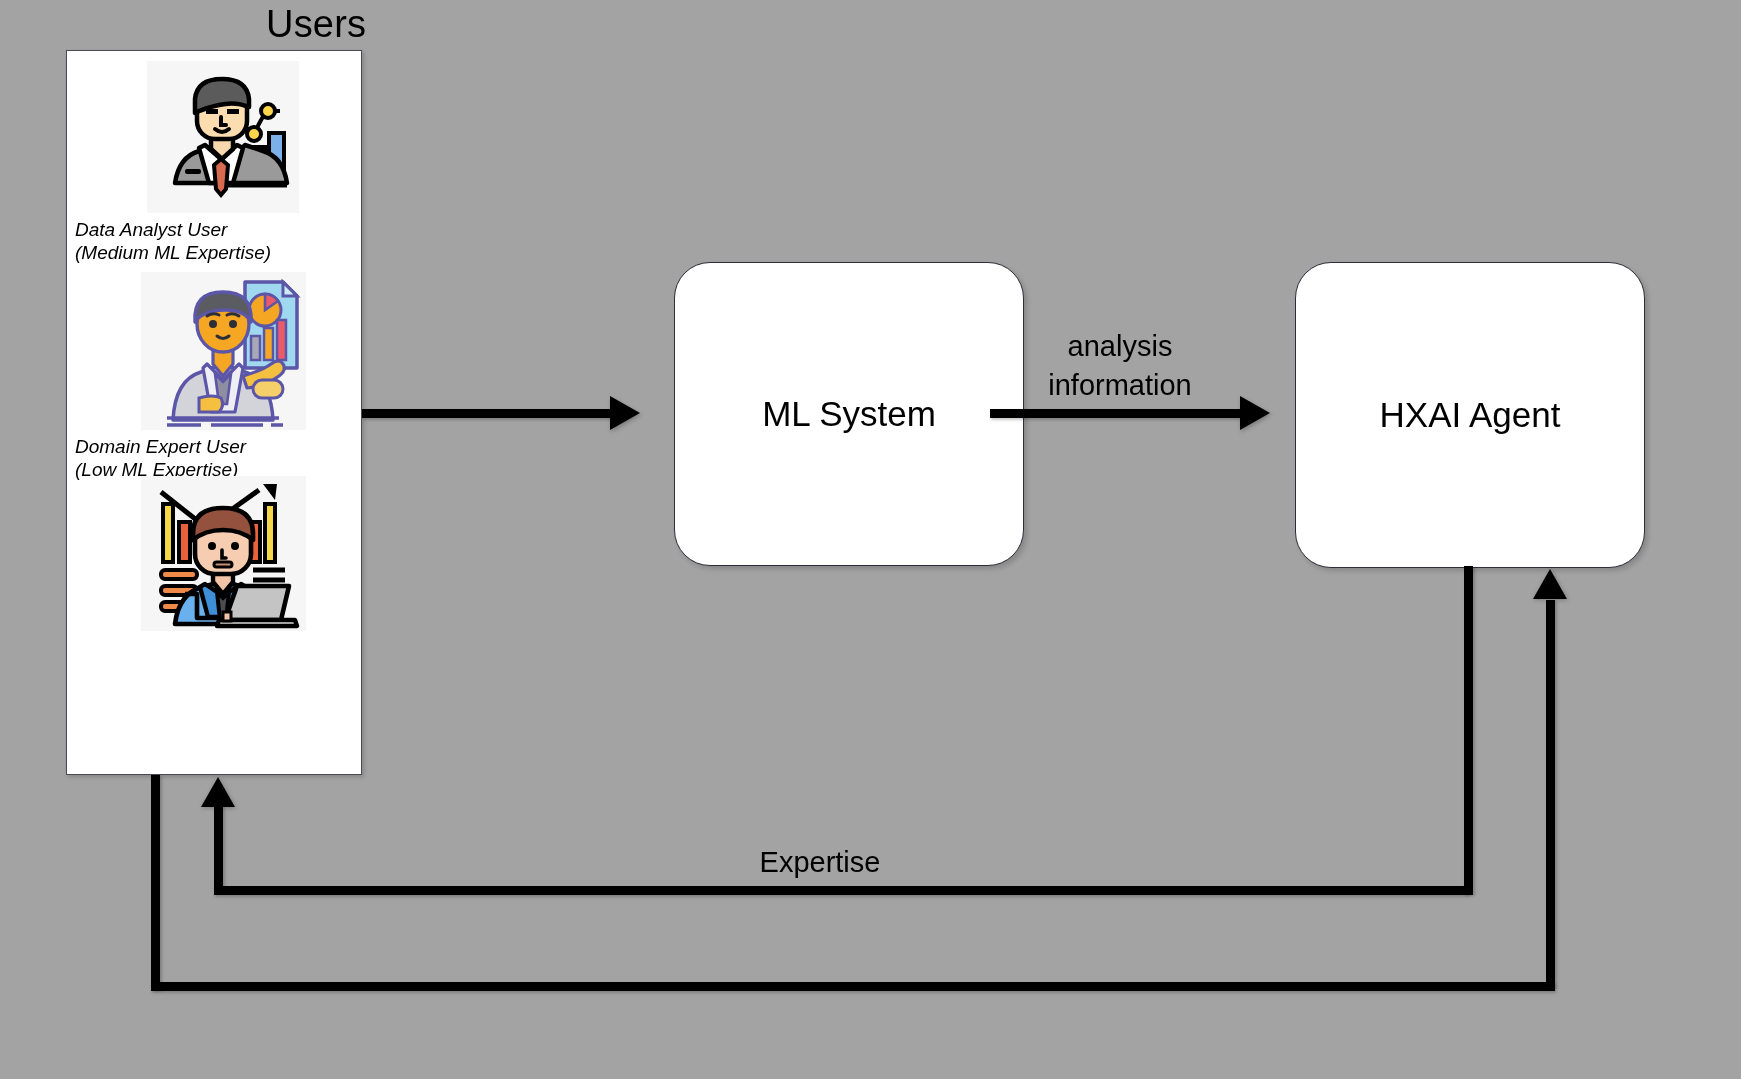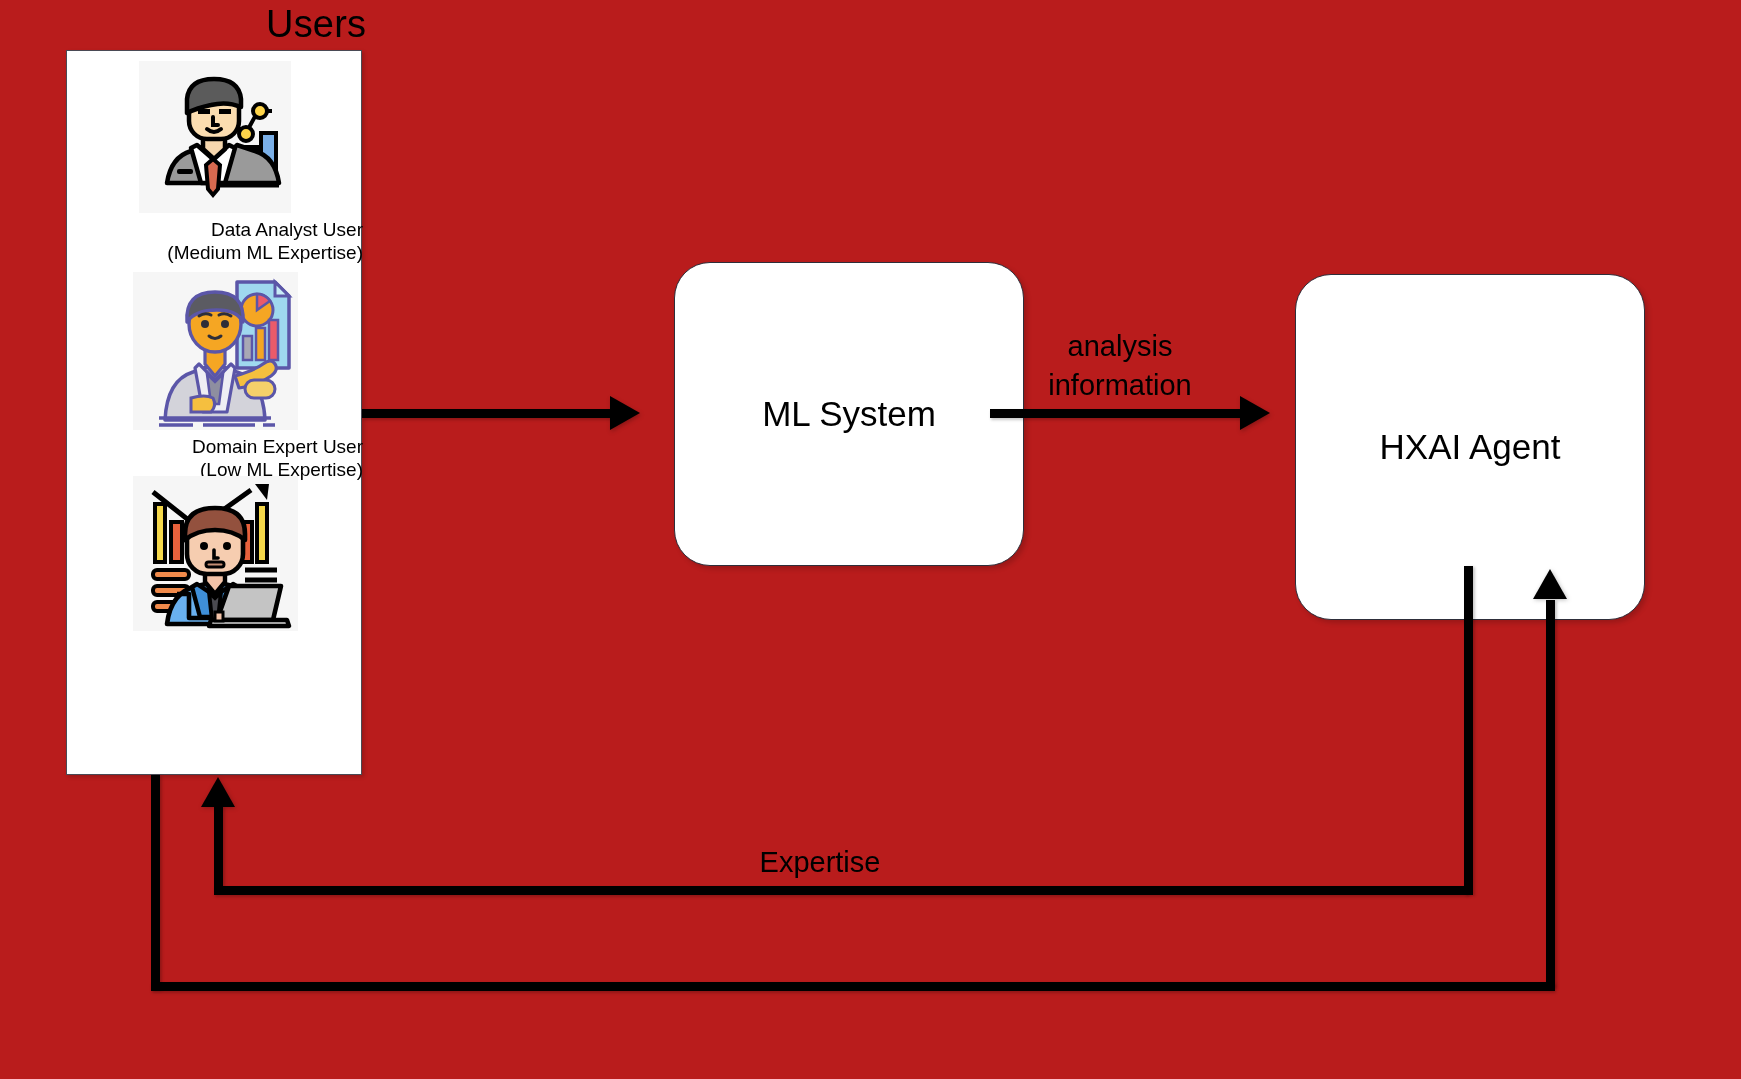--- a/index.html
+++ b/index.html
@@ -8,21 +8,21 @@
     background: #ffffff;
   }
   body {
     font-family: "Liberation Sans", sans-serif;
     color: #000000;
   }
   #canvas {
     position: relative;
     width: 1741px;
     height: 1079px;
-    background: #b91c1c;
+    background: #a3a3a3;
     overflow: hidden;
   }
 
   
   #users-title {
     position: absolute;
     left: 266px;
     top: 2px;
     font-size: 38px;
     line-height: 44px;
@@ -36,23 +36,24 @@
     top: 50px;
     width: 296px;
     height: 725px;
     box-sizing: border-box;
     background: #ffffff;
     border: 1.4px solid #4a4a55;
     box-shadow: 2px 2px 4px rgba(0,0,0,0.18);
   }
   .user-card {
     position: absolute;
-    left: 0;
+    left: 8px;
     width: 296px;
-    text-align: right;
+    text-align: left;
+    font-style: italic;
   }
   .user-thumb {
     display: block;
     margin: 0 auto;
     background: #f6f6f6;
   }
   .user-label {
     font-size: 19px;
     line-height: 23px;
     color: #000;
@@ -72,21 +73,21 @@
     align-items: center;
     justify-content: center;
   }
   .proc-label {
     font-size: 35px;
     line-height: 40px;
     color: #000;
     white-space: nowrap;
   }
   #ml-system-box { left: 640px; top: 262px; width: 350px; height: 304px; margin-left: 34px; }
-  #hxai-agent-box { left: 1295px; top: 274px; width: 350px; height: 346px; }
+  #hxai-agent-box { left: 1295px; top: 262px; width: 350px; height: 306px; }
 
   
   .hline {
     position: absolute;
     background: #000;
     height: 9px;
     box-shadow: 1px 2px 3px rgba(0,0,0,0.22);
   }
   .vline {
     position: absolute;

